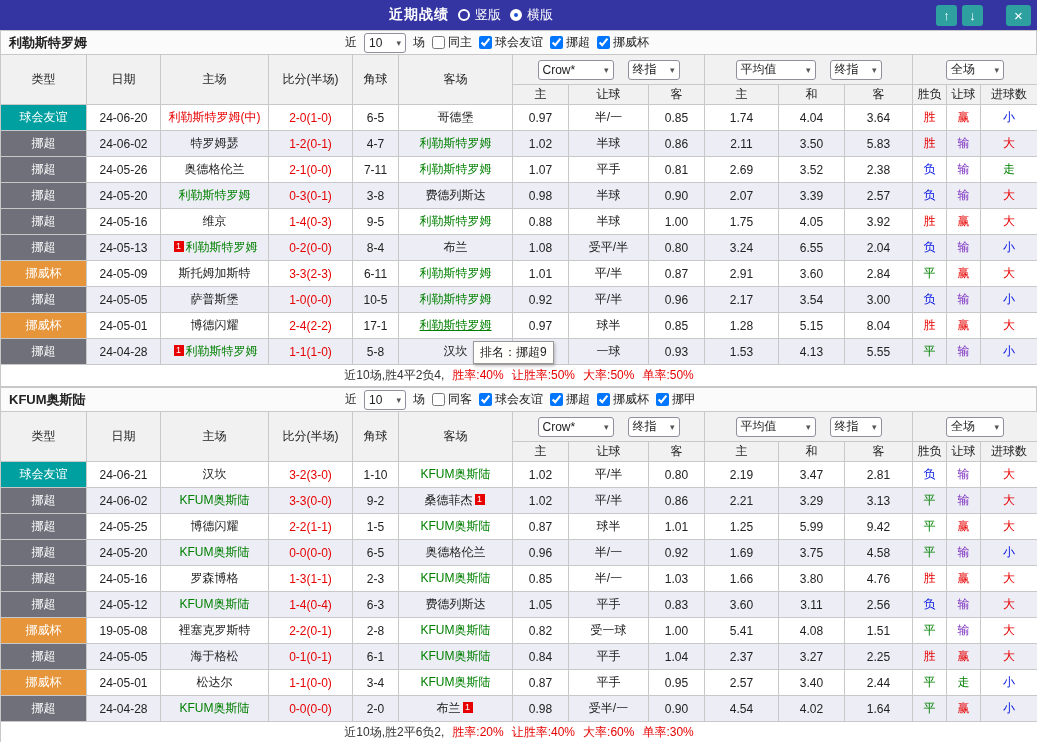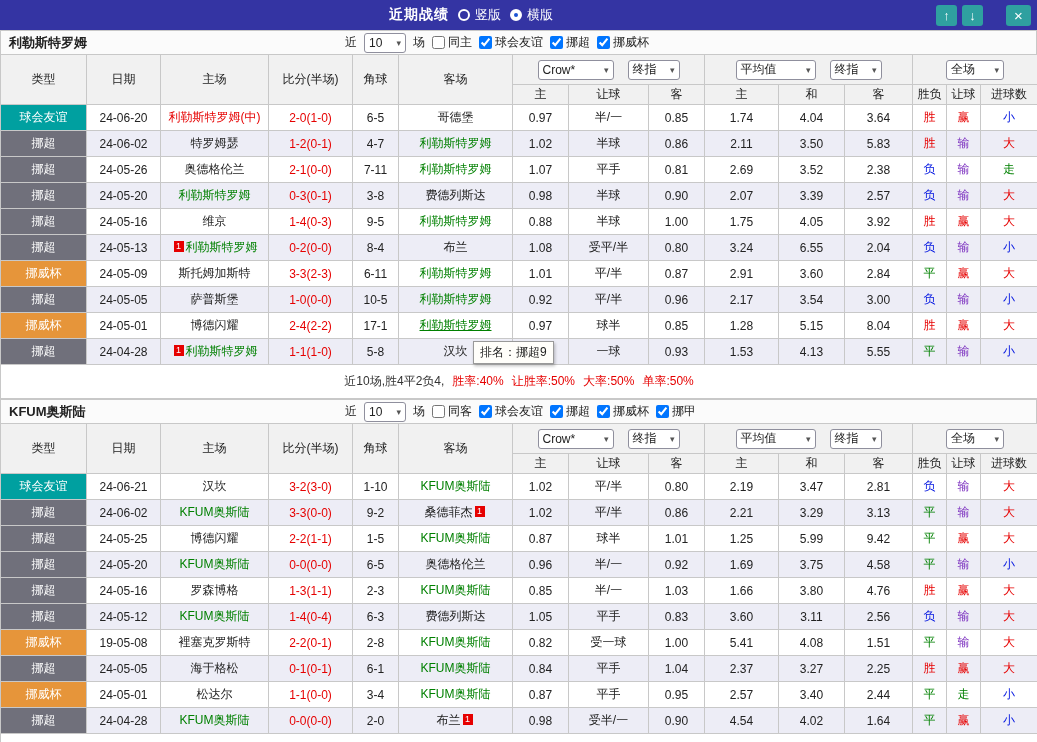--- a/index.html
+++ b/index.html
@@ -84,21 +84,21 @@
   .t-green { color: #008000; }
   .t-blue { color: #0014e0; }
   .t-purple { color: #7b2fbf; }
 
   .badge {
     display: inline-block; background: #e60000; color: #fff;
     font-size: 9px; line-height: 11px; min-width: 10px; padding: 0 1px;
     margin: 0 2px; vertical-align: 2px;
   }
 
-  td.foot { height: 34px; background: #fff; text-align: center; }
+  td.foot { height: 22px; background: #fff; text-align: center; }
   .foot-lead { color: #333; }
   .foot-stat { color: #e60000; margin-left: 8px; }
 
   td.rel { position: relative; overflow: visible; }
   .tip {
     position: absolute; left: 74px; top: 2px; z-index: 10;
     background: #fffefa; border: 1px solid #999; padding: 2px 6px;
     color: #222; white-space: nowrap; box-shadow: 1px 2px 3px rgba(0,0,0,.25);
   }
 </style>

